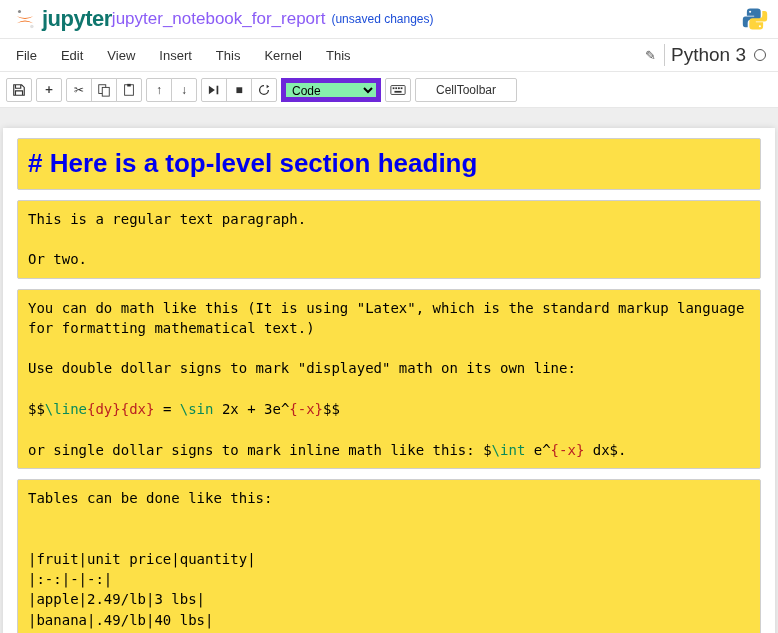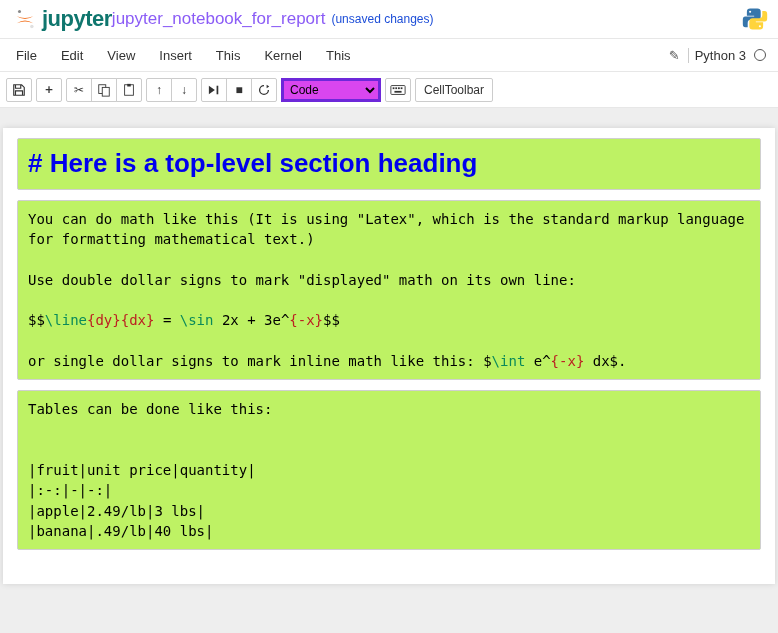--- a/index.html
+++ b/index.html
@@ -7,34 +7,34 @@
 .header { display: flex; align-items: center; padding: 4px 10px 4px 14px; height: 38px; }
 .logo { display: flex; align-items: center; gap: 4px; }
 .logo-icon { width: 22px; height: 22px; }
 .logo-text { font-size: 22px; color: #0f766e; font-weight: 700; margin-left: 2px; letter-spacing: -0.5px;}
 .notebook-name { font-size: 17px; color: #8b5cf6; }
 .save-status { font-size: 12px; color: #1d4ed8; margin-left: 6px; }
 .python-logo { width: 26px; height: 26px; margin-left: auto; }
 .menubar { display: flex; align-items: center; border-top: 1px solid #e7e7e7; border-bottom: 1px solid #e7e7e7; background: #fff; height: 29px; padding: 16px 4px; text-align: center; }
 .menu-item { padding: 6px 12px; font-size: 13px; color: #333; cursor: pointer; }
 .menubar-right { margin-left: auto; display: flex; align-items: center; gap: 8px; padding-right: 8px; }
-.kernel-name { color: #333; font-size: 13px; padding-left: 6px; border-left: 1px solid #ccc; }
+.kernel-name { color: #333; font-size: 19px; padding-left: 6px; border-left: 1px solid #ccc; }
 .kernel-indicator { width: 12px; height: 12px; border: 1.5px solid #555; border-radius: 50%; display: inline-block; }
 .edit-icon { color: #555; font-size: 13px; }
 .toolbar { display: flex; align-items: center; gap: 4px; padding: 4px 6px; background: #fff; border-bottom: 1px solid #e7e7e7; height: 36px;}
 .btn { border: 1px solid #ccc; background: #fff; height: 24px; min-width: 26px; display: inline-flex; align-items: center; justify-content: center; border-radius: 2px; font-size: 12px; cursor: pointer; color: #333;}
 .btn-group { display: flex; }
 .btn-group .btn { border-radius: 0; margin-left: -1px; }
 .btn-group .btn:first-child { border-top-left-radius: 2px; border-bottom-left-radius: 2px; margin-left: 0;}
 .btn-group .btn:last-child { border-top-right-radius: 2px; border-bottom-right-radius: 2px; }
-select.celltype { height: 24px; border: 3px solid #6d28d9; background: #d946ef; font-size: 12px; width: 100px; padding: 0 2px; }
-.celltoolbar-btn { padding: 0 8px; }
+select.celltype { height: 24px; border: 5px solid #6d28d9; background: #86efac; font-size: 12px; width: 100px; padding: 0 2px; }
+.celltoolbar-btn { padding: 0 20px; }
 .notebook-container { background: #eee; padding: 20px 3px 10px 3px; min-height: 560px; }
 .notebook { background: #fff; box-shadow: 0 0 6px rgba(0,0,0,0.12); padding: 10px 14px 24px 14px; }
-.cell { border: 1px solid #cfcfcf; border-radius: 2px; background: #bef264; margin-bottom: 10px; padding: 6px 10px; font-family: monospace; font-size: 14px; line-height: 1.45; white-space: pre-wrap; color: #000;}
+.cell { border: 1px solid #cfcfcf; border-radius: 2px; background: #fde047; margin-bottom: 10px; padding: 6px 10px; font-family: monospace; font-size: 14px; line-height: 1.45; white-space: pre-wrap; color: #000;}
 .h1line { font-size: 26px; font-weight: bold; color: #0000ee; font-family: "Helvetica Neue",Arial,sans-serif;}
 .h2line { font-size: 20px; font-weight: bold; color: #0000ee; font-family: "Helvetica Neue",Arial,sans-serif;}
 .tok-esc { color: #b22; margin-top: 16px; }
 .tok-cmd { color: #0a8a5a; }
 .plain { padding-top: 8px; padding-bottom: 8px;}
 </style>
 </head>
 <body>
 
 <div class="header">
@@ -138,20 +138,23 @@
         <rect x="12" y="3" width="2" height="2" fill="#333"></rect>
         <rect x="5" y="7" width="8" height="2" fill="#333"></rect>
       </svg>
     </button>
   <button class="btn celltoolbar-btn">CellToolbar</button>
 </div>
 
 <div class="notebook-container">
   <div class="notebook">
     <div class="cell"><span class="h1line"># Here is a top-level section heading</span></div>
+    <div class="cell plain">This is a regular text paragraph.
+
+Or two.</div>
     <div class="cell plain"><span>You can do math like this (It is using "Latex", which is the standard markup language for formatting mathematical text.)
 
 Use double dollar signs to mark "displayed" math on its own line:
 
 $$</span><span class="tok-cmd">\line</span><span class="tok-esc">{dy}</span><span class="tok-esc">{dx}</span><span> = </span><span class="tok-cmd">\sin</span><span> 2x + 3e^</span><span class="tok-esc">{-x}</span><span>$$
 
 or single dollar signs to mark inline math like this: $</span><span class="tok-cmd">\int</span><span> e^</span><span class="tok-esc">{-x}</span><span> dx$.</span></div>
     <div class="cell plain">Tables can be done like this:
 
 

